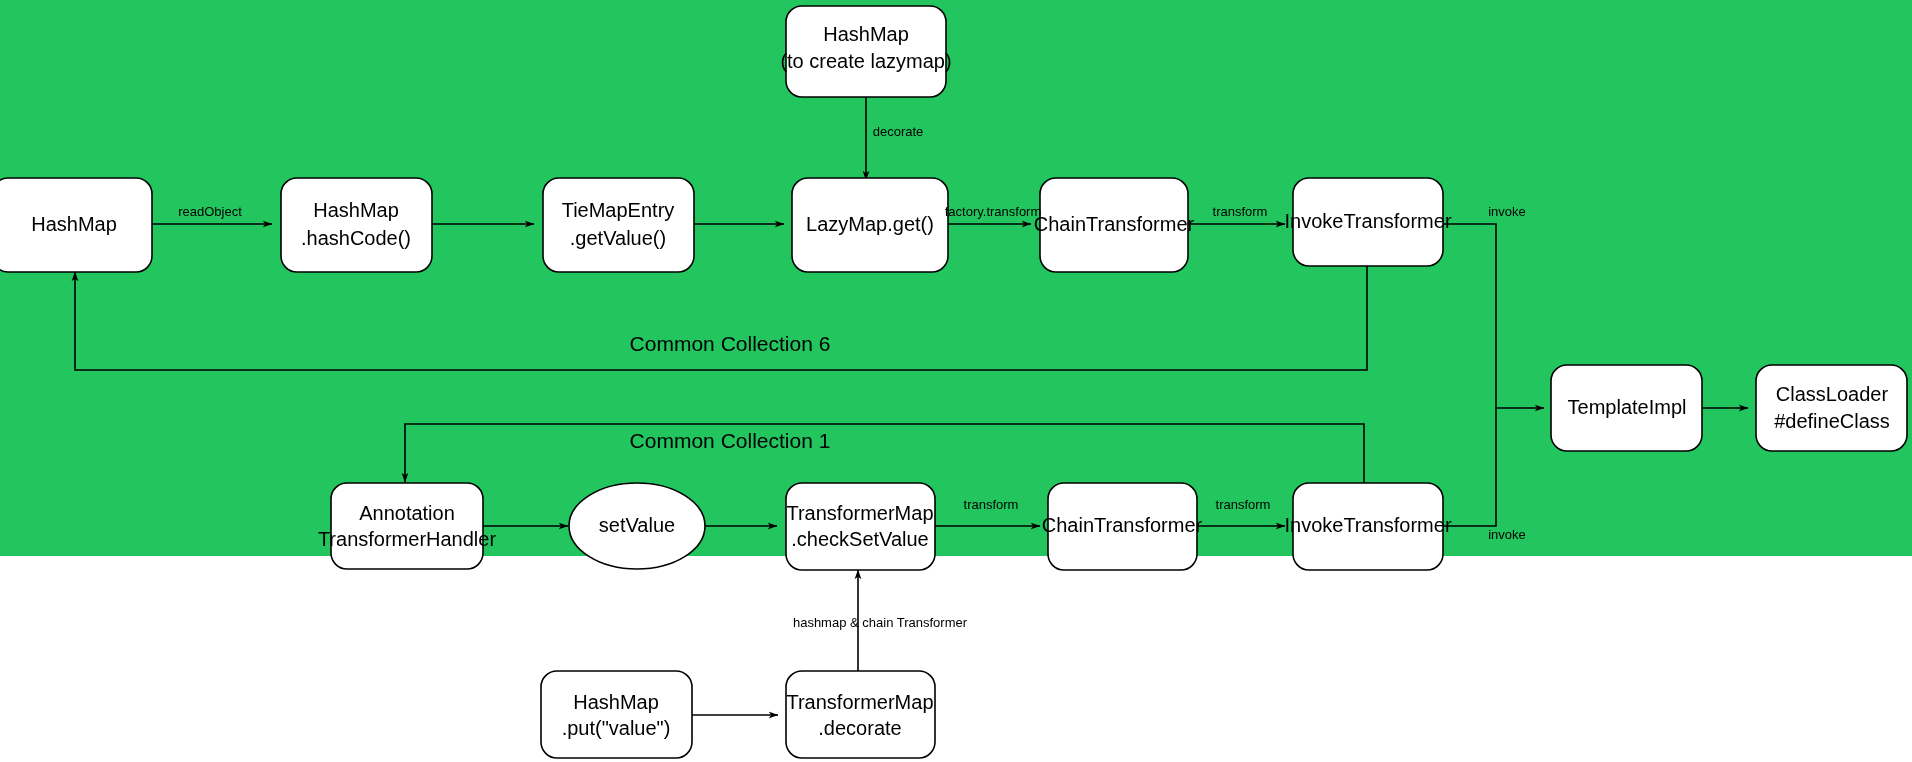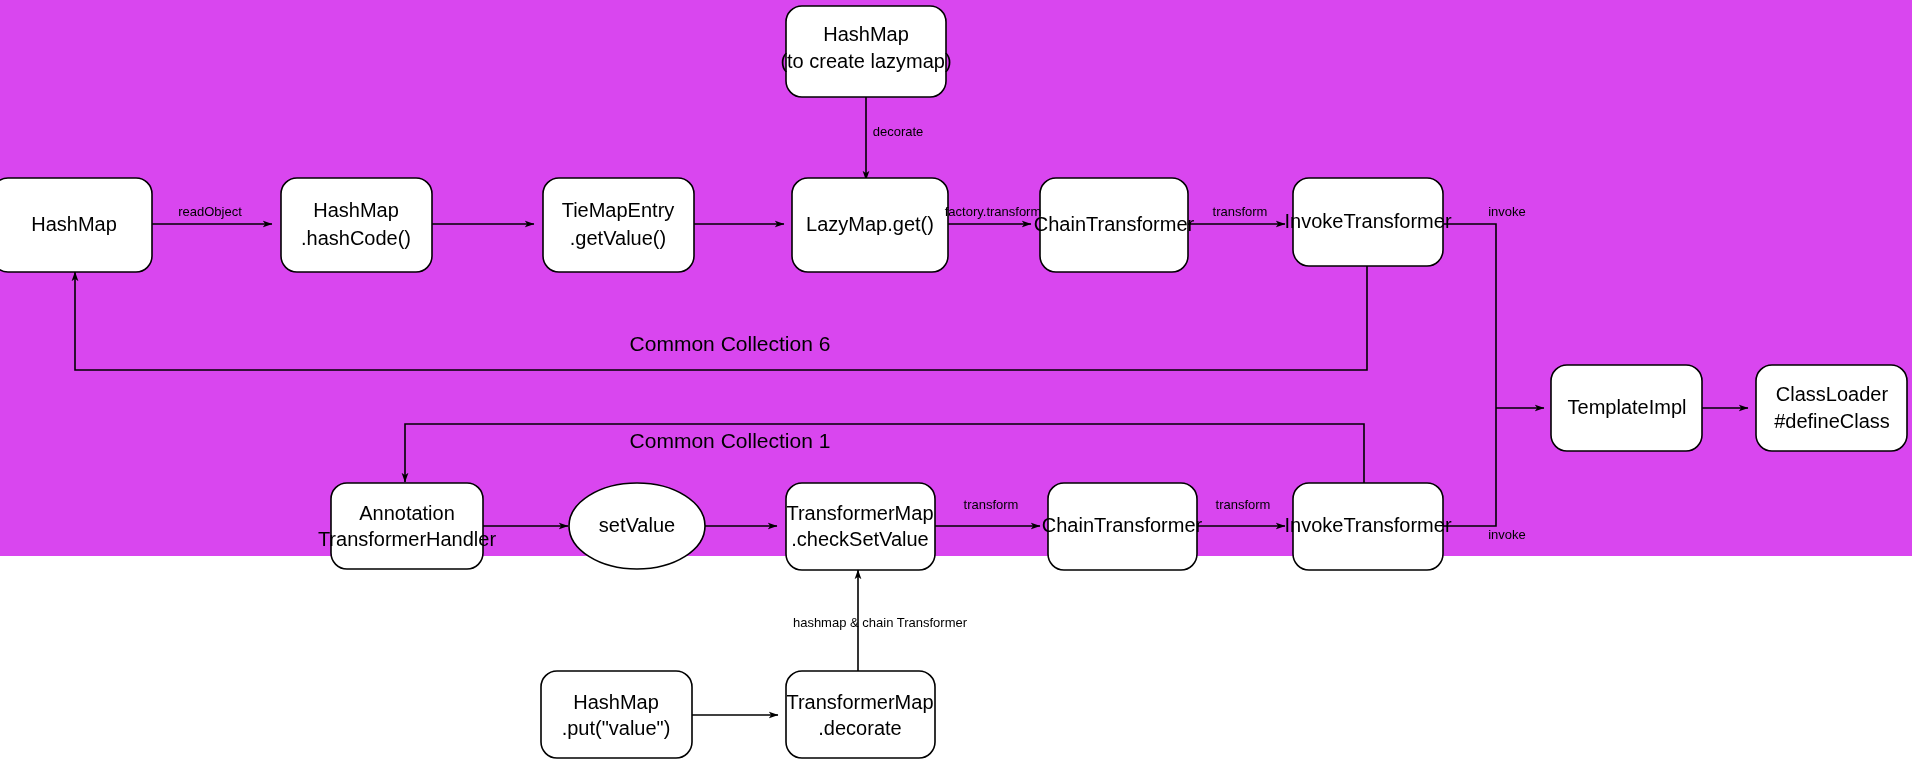--- a/index.html
+++ b/index.html
@@ -11,21 +11,21 @@
   body {
     width: 1912px;
     height: 762px;
     overflow: hidden;
     font-family: "Liberation Sans", sans-serif;
   }
   #diagram-root {
     position: relative;
     width: 1912px;
     height: 556px;
-    background: #d946ef;
+    background: #22c55e;
   }
   svg#diagram-svg {
     display: block;
     width: 1912px;
     height: 762px;
   }
   .node-shape {
     fill: #ffffff;
     stroke: #000000;
     stroke-width: 1.6;

